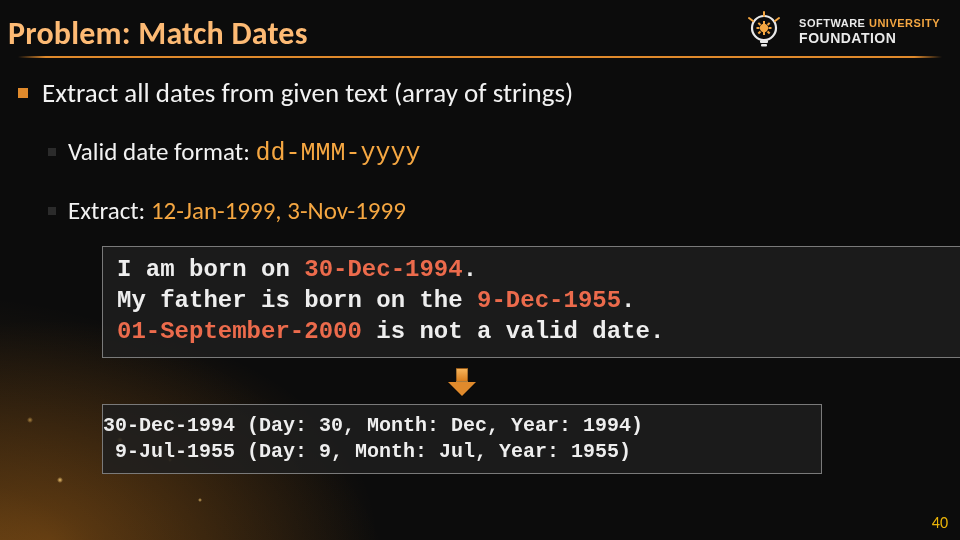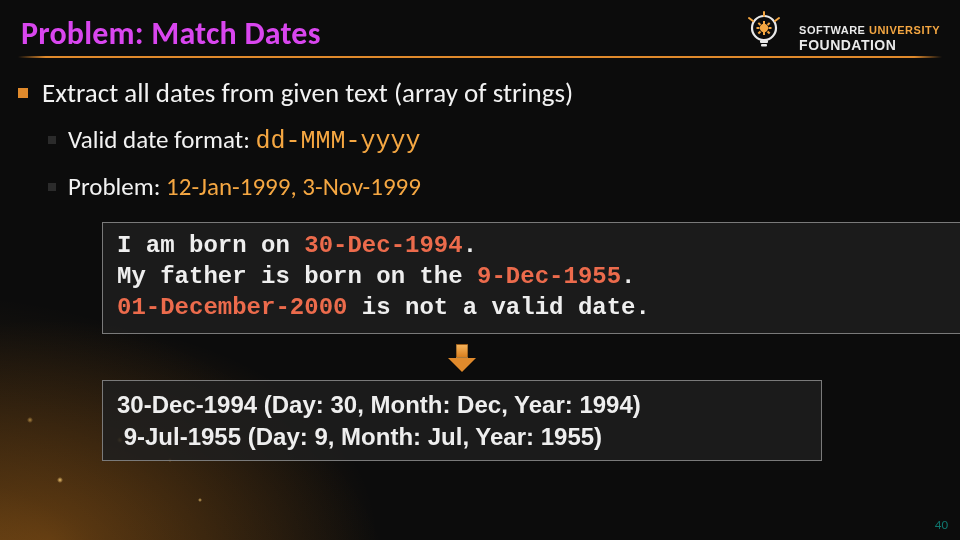--- a/index.html
+++ b/index.html
@@ -33,24 +33,24 @@
       radial-gradient(circle 2px at 60px 480px, rgba(255,210,120,0.9), transparent 3px),
       radial-gradient(circle 1.5px at 120px 440px, rgba(255,200,100,0.7), transparent 3px),
       radial-gradient(circle 1.5px at 30px 420px, rgba(255,200,100,0.6), transparent 3px),
       radial-gradient(circle 1px at 200px 500px, rgba(255,210,120,0.8), transparent 2px),
       radial-gradient(circle 1px at 170px 460px, rgba(255,200,100,0.5), transparent 2px);
     pointer-events:none;
   }
 
   .title {
     position: absolute;
-    left: 21px; top: 14px;
+    left: 8px; top: 14px;
     font-size: 32px;
     font-weight: 700;
-    color: #d946ef;
+    color: #fdba74;
     letter-spacing: 0.2px;
   }
   .title-rule {
     position:absolute;
     left: 18px; right: 18px; top: 56px;
     height: 2px;
     background: linear-gradient(to right, rgba(224,138,44,0) 0%, rgba(224,138,44,1) 3%, rgba(224,138,44,1) 97%, rgba(224,138,44,0) 100%);
   }
 
   .content {
@@ -63,21 +63,21 @@
     align-items:flex-start;
     margin-bottom: 6px;
   }
   .bullet .marker {
     width: 10px; height: 10px;
     background: var(--accent);
     margin-top: 12px;
     margin-right: 14px;
     flex: 0 0 auto;
   }
-  .bullet.lvl2 { margin-left: 30px; margin-top: 14px; }
+  .bullet.lvl2 { margin-left: 30px; margin-top: 26px; }
   .bullet.lvl2 .marker {
     width: 8px; height: 8px;
     background: #2b2b2b;
     margin-top: 12px;
     margin-right: 12px;
   }
   .b-text {
     font-size: 27px;
     color: #f2f2f2;
     line-height: 1.25;
@@ -122,55 +122,55 @@
     border-right: 14px solid transparent;
     border-top: 14px solid #e08a2c;
     filter: drop-shadow(0 1px 0 rgba(0,0,0,0.4));
   }
 
   .outbox {
     margin: 0 0 0 84px;
     width: 720px;
     background: var(--panel-bg);
     border: 1px solid var(--panel-border);
-    padding: 8px 14px;
-    font-family: Liberation Sans, sans-serif;
-    font-size: 24px;
+    padding: 8px 0;
+    font-family: Liberation Mono, monospace;
+    font-size: 20px;
     font-weight: 700;
     line-height: 1.3;
     white-space: pre;
     color: #eeeeee;
   }
 
   
   .logo {
     position:absolute;
     right: 20px; top: 10px;
-    display:flex; align-items:flex-end;
+    display:flex; align-items:center;
     gap: 14px;
   }
   .bulb {
     width: 42px; height: 42px; position:relative;
   }
   .bulb svg { width:42px; height:42px; }
   .logo-text {
     display:flex; flex-direction:column;
     font-family: Arial,sans-serif;
     letter-spacing: 0.5px;
     line-height: 1.0;
   }
   .logo-text .line1 { font-size: 11px; font-weight:700; color:#eaeaea; }
   .logo-text .line1 b { color:#f5a742; font-weight:700; }
   .logo-text .line2 { font-size: 14px; font-weight:700; color:#eaeaea; margin-top:2px; }
 
   .pagenum {
     position:absolute;
     right: 12px; bottom: 8px;
-    font-size: 13px;
-    color: #0f766e;
+    font-size: 16px;
+    color: #eab308;
   }
 </style>
 </head>
 <body>
 
 <div class="title">Problem: Match Dates</div>
 <div class="title-rule"></div>
 
 <div class="logo">
   <span class="bulb">
@@ -212,27 +212,27 @@
   <div class="bullet lvl2">
     <span class="marker"></span>
     <span class="b-text sm">
       <span>Valid date format: </span><span class="accent-mono">dd-MMM-yyyy</span>
     </span>
   </div>
 
   <div class="bullet lvl2">
     <span class="marker"></span>
     <span class="b-text sm">
-      <span>Problem: </span><span class="accent">12-Jan-1999, 3-Nov-1999</span>
+      <span>Extract: </span><span class="accent">12-Jan-1999, 3-Nov-1999</span>
     </span>
   </div>
 
   <div class="codebox"><span>I am born on </span><span class="hl">30-Dec-1994</span><span>.
 My father is born on the </span><span class="hl">9-Dec-1955</span><span>.
-</span><span class="hl">01-December-2000</span><span> is not a valid date.</span></div>
+</span><span class="hl">01-September-2000</span><span> is not a valid date.</span></div>
 
   <div class="arrow-wrap">
     <span class="arrow">
       <span class="shaft"></span>
       <span class="head"></span>
     </span>
   </div>
 
   <div class="outbox"><span>30-Dec-1994 (Day: 30, Month: Dec, Year: 1994)</span>
 <span> 9-Jul-1955 (Day: 9, Month: Jul, Year: 1955)</span></div>

